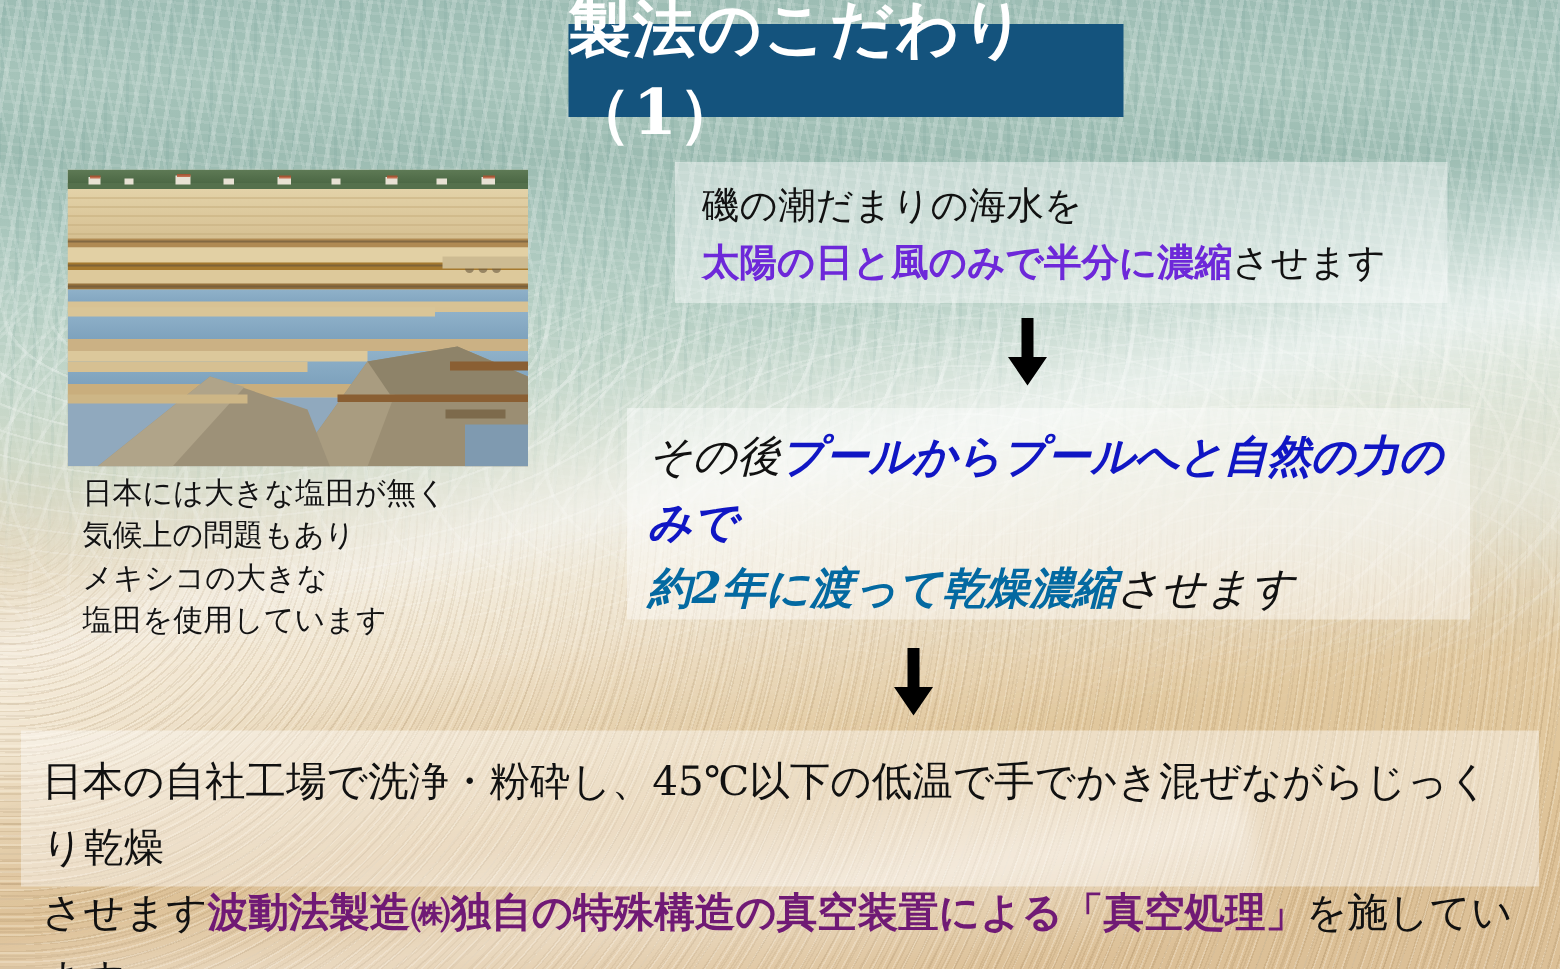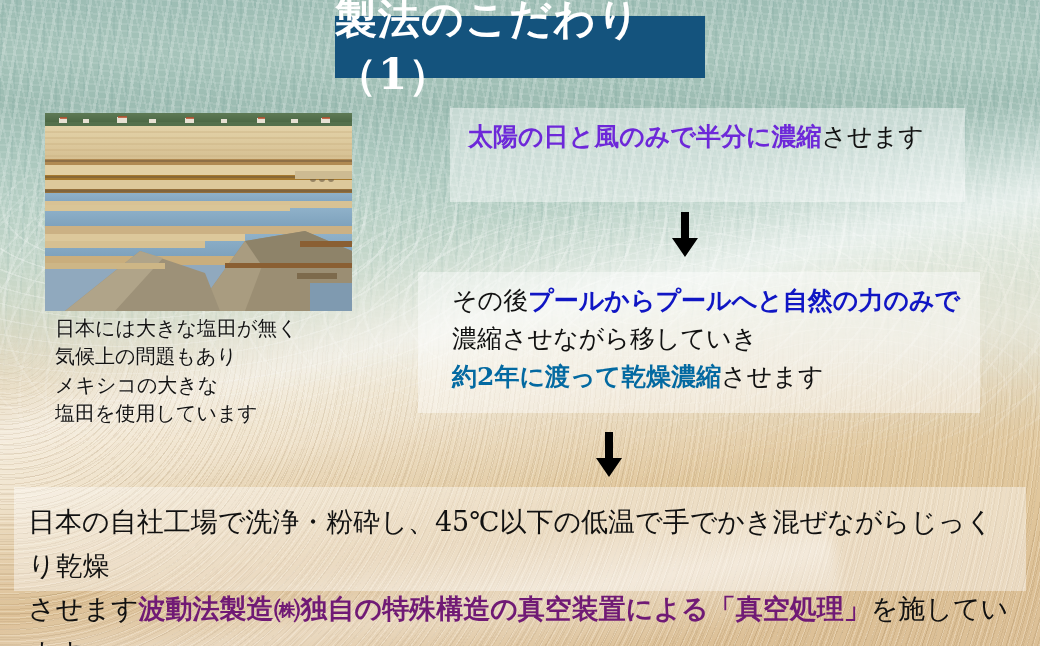--- a/index.html
+++ b/index.html
@@ -130,21 +130,21 @@
   #panel1{left:450px;top:108px;width:515px;height:94px;}
   #panel2{left:418px;top:272px;width:562px;height:141px;}
   #panel3{left:14px;top:487px;width:1012px;height:104px;}
 
   .ptext{
     position:absolute;
     color:#111;
     font-family:"DejaVu Serif","Liberation Serif",serif;
   }
   #text1{left:468px;top:118px;width:500px;font-size:25px;line-height:1.52;}
-  #text2{left:452px;top:282px;width:545px;font-size:25px;line-height:1.52;}
+  #text2{left:432px;top:282px;width:545px;font-size:29px;line-height:1.52;font-style:italic;}
   #text3{left:28px;top:500px;width:990px;font-size:27px;line-height:1.62;}
 
   .hl{color:#1016c4;font-weight:bold;}
 
   
   .arrow{position:absolute;}
   #arrow1{left:668px;top:212px;}
   #arrow2{left:592px;top:432px;}
   .arrow svg{display:block;}
 </style>
@@ -154,21 +154,21 @@
 <div id="stage">
 
   <div class="bg-base"></div>
   <div class="bg-ripples"></div>
   <div class="bg-caustics"></div>
   <div class="bg-foam"></div>
   <div class="bg-foam2"></div>
   <div class="bg-sand"></div>
   <div class="bg-foam3"></div>
 
-  <div class="title-banner" id="title-banner" style="background: rgb(20, 83, 125);">製法のこだわり（1）</div>
+  <div class="title-banner" id="title-banner" style="background: rgb(20, 83, 125); margin-left: 44px;">製法のこだわり（1）</div>
 
   <div class="photo">
     <svg viewBox="0 0 307 198" preserveAspectRatio="none" aria-hidden="true">
       <defs>
         <linearGradient id="sky" x1="0" y1="0" x2="0" y2="1">
           <stop offset="0%" stop-color="#5e7a55"></stop>
           <stop offset="100%" stop-color="#44603e"></stop>
         </linearGradient>
         <linearGradient id="flat1" x1="0" y1="0" x2="0" y2="1">
           <stop offset="0%" stop-color="#e3d2a8"></stop>
@@ -252,33 +252,33 @@
     </svg>
   </div>
 
   <div class="photo-caption">日本には大きな塩田が無く
 気候上の問題もあり
 メキシコの大きな
 塩田を使用しています</div>
 
   <div class="panel" id="panel1" style="background: rgba(255, 255, 255, 0.42);"></div>
   <div class="ptext" id="text1">
+      <div><span>磯の潮だまりの海水を</span></div>
       <div><span class="hl" style="color: #6d28d9;">太陽の日と風のみで半分に濃縮</span><span>させます</span></div>
     </div>
 
   <div class="arrow" id="arrow1">
     <svg width="34" height="46" viewBox="0 0 34 46" aria-hidden="true">
       <path d="M13 0 h8 v26 h9 L17 45 L4 26 h9 Z" fill="#000000"></path>
     </svg>
   </div>
 
   <div class="panel" id="panel2" style="background: rgba(255, 255, 255, 0.42);"></div>
   <div class="ptext" id="text2">
       <div><span>その後</span><span class="hl" style="color: rgb(16, 22, 196);">プールからプールへと自然の力のみで</span></div>
-      <div><span>濃縮させながら移していき</span></div>
       <div><span class="hl" style="color: #0369a1;">約2年に渡って乾燥濃縮</span><span>させます</span></div>
     </div>
 
   <div class="arrow" id="arrow2">
     <svg width="34" height="46" viewBox="0 0 34 46" aria-hidden="true">
       <path d="M13 0 h8 v26 h9 L17 45 L4 26 h9 Z" fill="#000000"></path>
     </svg>
   </div>
 
   <div class="panel" id="panel3" style="background: rgba(255, 255, 255, 0.42);"></div>

